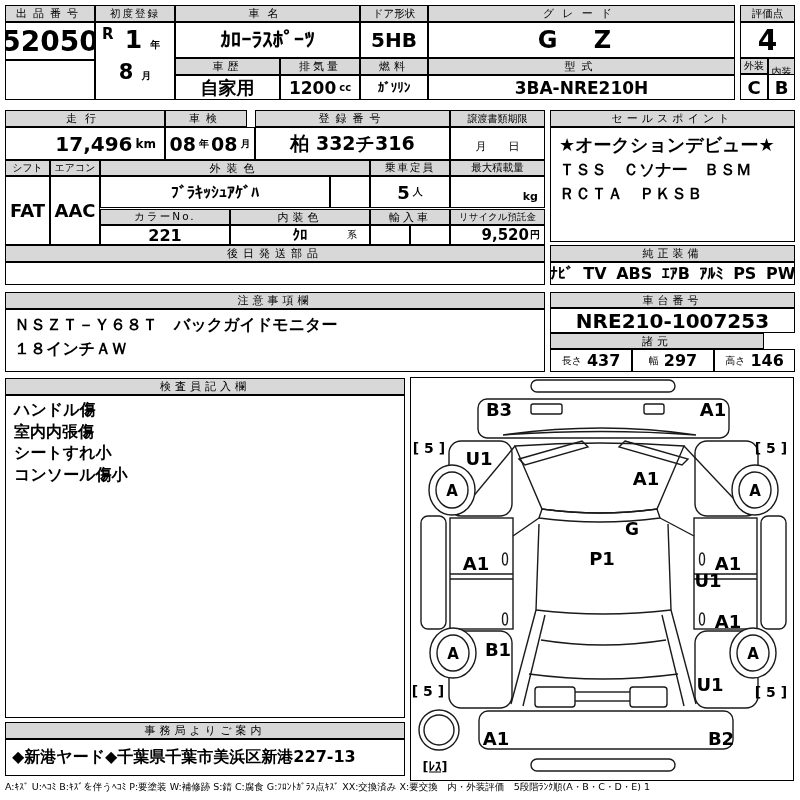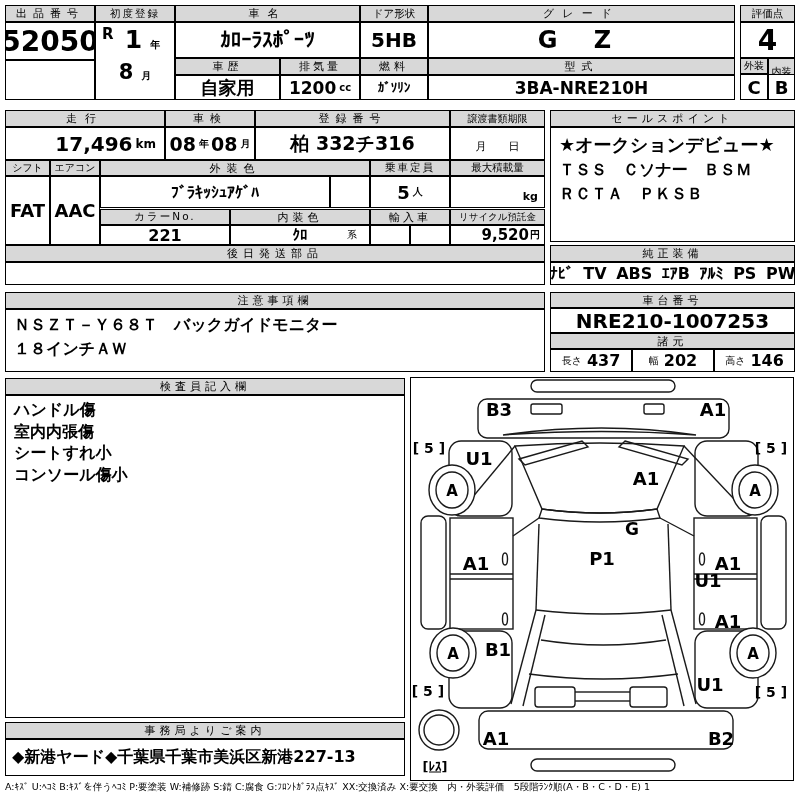--- a/index.html
+++ b/index.html
@@ -72,21 +72,21 @@
   <div class="cell hdr" style="left:768px;top:58px;width:27px;height:28px;font-size:10px">内装</div>
   <div class="cell val" style="left:740px;top:74px;width:28px;height:26px;font-size:18px">C</div>
   <div class="cell val" style="left:768px;top:74px;width:27px;height:26px;font-size:18px">B</div>
 
   <div class="cell hdr" style="left:5px;top:110px;width:160px;height:17px;letter-spacing:8px">走行</div>
   <div class="cell val vright" style="left:5px;top:127px;width:160px;height:33px;padding-right:8px">
     <span class="big" style="font-size:20px">17,496</span>
     <span class="unit" style="font-size:12px">km</span>
   </div>
 
-  <div class="cell hdr" style="left:165px;top:110px;width:90px;height:17px;letter-spacing:6px">車検</div>
+  <div class="cell hdr" style="left:165px;top:110px;width:82px;height:17px;letter-spacing:6px">車検</div>
   <div class="cell val" style="left:165px;top:127px;width:90px;height:33px">
     <span class="big" style="font-size:19px">08</span>
     <span class="unit">年</span>
     <span class="big" style="font-size:19px;margin-left:2px">08</span>
     <span class="unit">月</span>
   </div>
 
   <div class="cell hdr" style="left:255px;top:110px;width:195px;height:17px;letter-spacing:6px">登録番号</div>
   <div class="cell val" style="left:255px;top:127px;width:195px;height:33px;font-size:19px">柏 332チ316</div>
 
@@ -145,28 +145,28 @@
 
   <div class="cell hdr" style="left:5px;top:292px;width:540px;height:17px;letter-spacing:4px">注意事項欄</div>
   <div class="cell lines" style="left:5px;top:309px;width:540px;height:63px">
     <div style="font-size:16px">ＮＳＺＴ－Ｙ６８Ｔ　バックガイドモニター</div>
     <div style="font-size:16px">１８インチＡＷ</div>
   </div>
 
   <div class="cell hdr" style="left:550px;top:292px;width:245px;height:16px;letter-spacing:4px">車台番号</div>
   <div class="cell val" style="left:550px;top:308px;width:245px;height:25px;font-size:20px">NRE210-1007253</div>
 
-  <div class="cell hdr" style="left:550px;top:333px;width:245px;height:16px;letter-spacing:4px">諸元</div>
+  <div class="cell hdr" style="left:550px;top:333px;width:214px;height:16px;letter-spacing:4px">諸元</div>
   <div class="cell val" style="left:550px;top:349px;width:82px;height:23px">
     <span style="font-size:10px;font-weight:normal;margin-right:5px">長さ</span>
     <span class="big" style="font-size:16px">437</span>
   </div>
   <div class="cell val" style="left:632px;top:349px;width:82px;height:23px">
     <span style="font-size:10px;font-weight:normal;margin-right:5px">幅</span>
-    <span class="big" style="font-size:16px">202</span>
+    <span class="big" style="font-size:16px">297</span>
   </div>
   <div class="cell val" style="left:714px;top:349px;width:81px;height:23px">
     <span style="font-size:10px;font-weight:normal;margin-right:5px">高さ</span>
     <span class="big" style="font-size:16px">146</span>
   </div>
 
   <div class="cell hdr" style="left:5px;top:378px;width:400px;height:17px;letter-spacing:4px">検査員記入欄</div>
   <div class="cell lines" style="left:5px;top:395px;width:400px;height:323px">
     <div style="font-size:16px;line-height:1.35">ハンドル傷</div>
     <div style="font-size:16px;line-height:1.35">室内内張傷</div>

